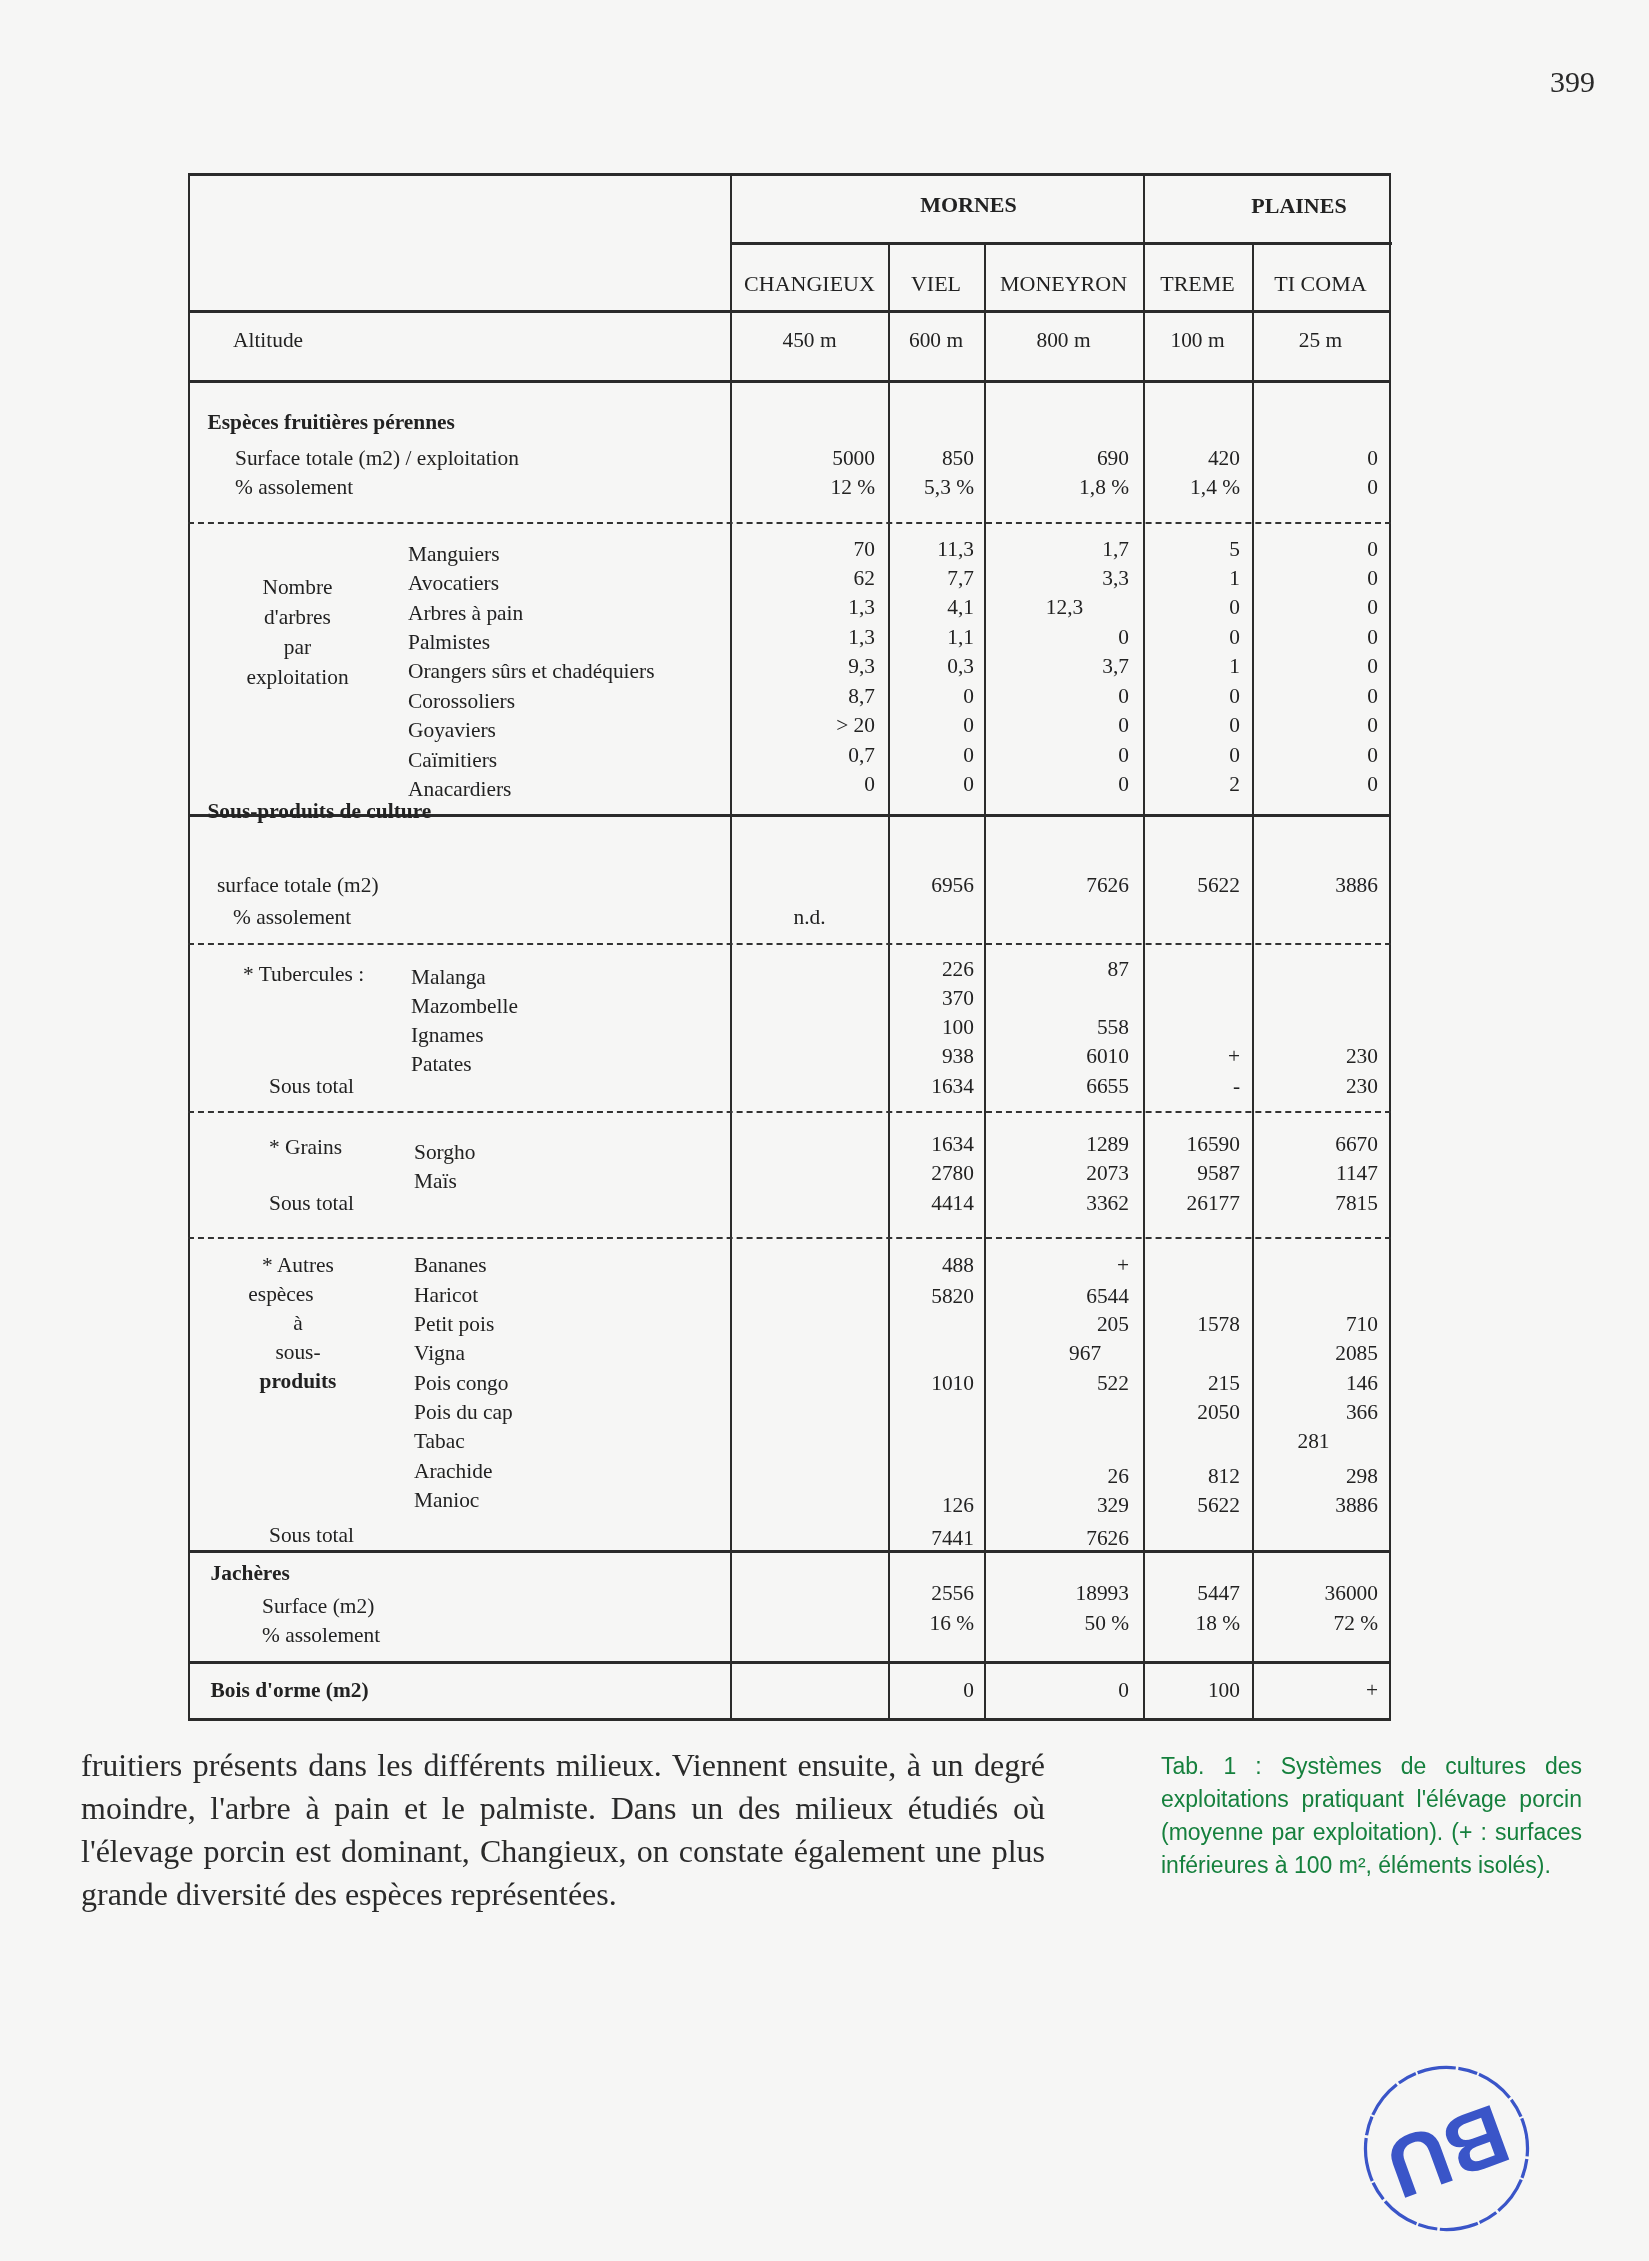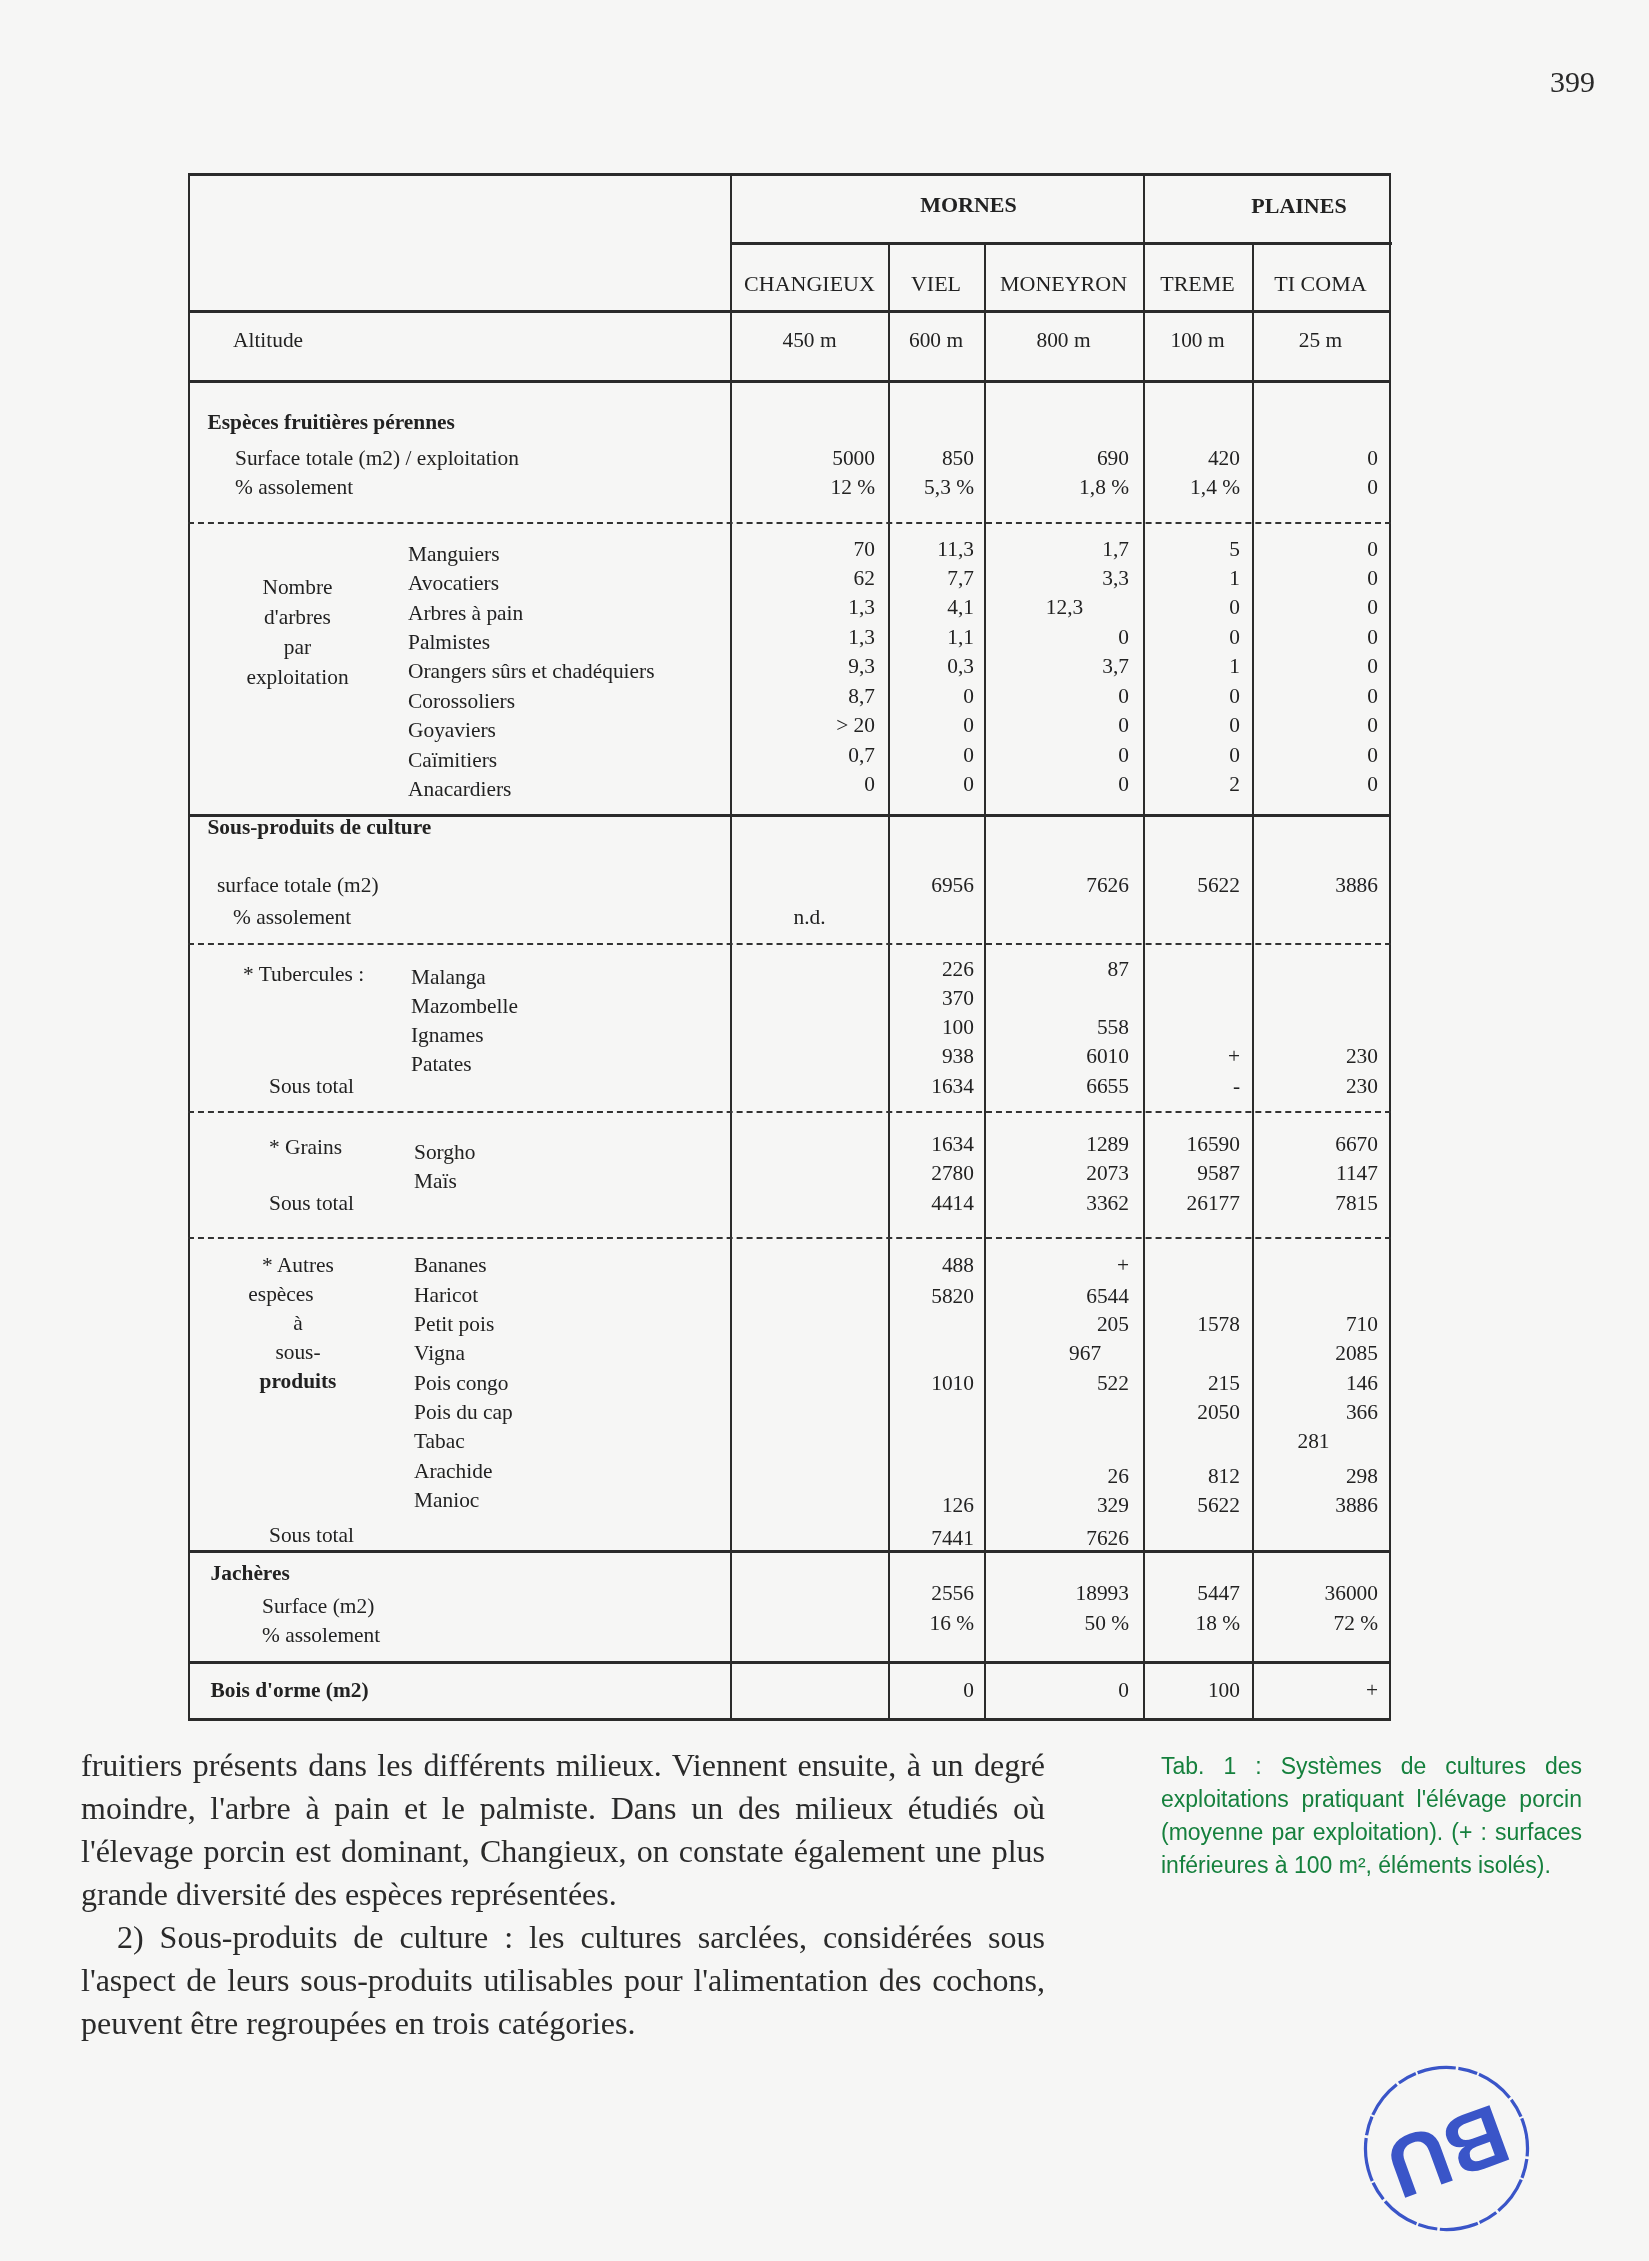--- a/index.html
+++ b/index.html
@@ -131,21 +131,21 @@
     <div class="cell" style="top: 601px; left: 558px; width: 129px; text-align: right;">0</div>
     <div class="cell" style="top: 601px; left: 657px; width: 129px; text-align: right;">0</div>
     <div class="cell" style="top: 601px; left: 812px; width: 129px; text-align: right;">0</div>
     <div class="cell" style="top: 601px; left: 923px; width: 129px; text-align: right;">2</div>
     <div class="cell" style="top: 601px; left: 1061px; width: 129px; text-align: right;">0</div>
     <div class="cell ctr" style="left: 45px; width: 129px; top: 404px;">Nombre</div>
     <div class="cell ctr" style="left: 45px; width: 129px; top: 434px;">d'arbres</div>
     <div class="cell ctr" style="left: 45px; width: 129px; top: 464px;">par</div>
     <div class="cell ctr" style="left: 45px; width: 129px; top: 494px;">exploitation</div>
     <div class="hline" style="top: 641px;"></div>
-    <div class="cell lbl" style="left: 19.4px; top: 644px; font-weight: bold;">Sous-produits de culture</div>
+    <div class="cell lbl" style="left: 19.4px; top: 628px; font-weight: bold;">Sous-produits de culture</div>
     <div class="cell lbl" style="left: 29px; top: 702px;">surface totale (m2)</div>
     <div class="cell" style="top: 702px; left: 657px; width: 129px; text-align: right;">6956</div>
     <div class="cell" style="top: 702px; left: 812px; width: 129px; text-align: right;">7626</div>
     <div class="cell" style="top: 702px; left: 923px; width: 129px; text-align: right;">5622</div>
     <div class="cell" style="top: 702px; left: 1061px; width: 129px; text-align: right;">3886</div>
     <div class="cell lbl" style="left: 45px; top: 734px;">% assolement</div>
     <div class="cell" style="top: 734px; left: 542px; width: 159px; text-align: center;">n.d.</div>
     <div class="dline" style="top: 770px;"></div>
     <div class="cell lbl" style="left: 55px; top: 791px;">* Tubercules :</div>
     <div class="cell lbl" style="left: 223px; top: 794px;">Malanga</div>
@@ -242,20 +242,19 @@
     <div class="cell" style="top: 1507px; left: 812px; width: 129px; text-align: right;">0</div>
     <div class="cell" style="top: 1507px; left: 923px; width: 129px; text-align: right;">100</div>
     <div class="cell" style="top: 1507px; left: 1061px; width: 129px; text-align: right;">+</div>
     <div class="hline" style="top: 1545px;"></div>
   </div>
 
 <div id="caption" class="abs">Tab. 1 : Systèmes de cultures des exploitations pratiquant l'élévage porcin (moyenne par exploitation). (+ : surfaces inférieures à 100 m², éléments isolés).</div>
 
 <div id="body-text" class="abs">
   <p>fruitiers présents dans les différents milieux. Viennent ensuite, à un degré moindre, l'arbre à pain et le palmiste. Dans un des milieux étudiés où l'élevage porcin est dominant, Changieux, on constate également une plus grande diversité des espèces représentées.</p>
-  <p class="indent">2) Sous-produits de culture : les cultures sarclées, considérées sous l'aspect de leurs sous-produits utilisables pour l'alimentation des cochons, peuvent être regroupées en trois catégories.</p>
 </div>
 
 <svg id="stamp" class="abs" viewBox="0 0 270 270">
   <circle cx="135" cy="135" r="125" fill="none" stroke="#3a55c8" stroke-width="5" stroke-dasharray="60 4 30 3"></circle>
   <text id="stamp-text" x="135" y="175" text-anchor="middle" font-family="Liberation Sans, sans-serif" font-weight="bold" font-size="130" fill="#3a55c8">BU</text>
 </svg>
 
 
 </body></html>

